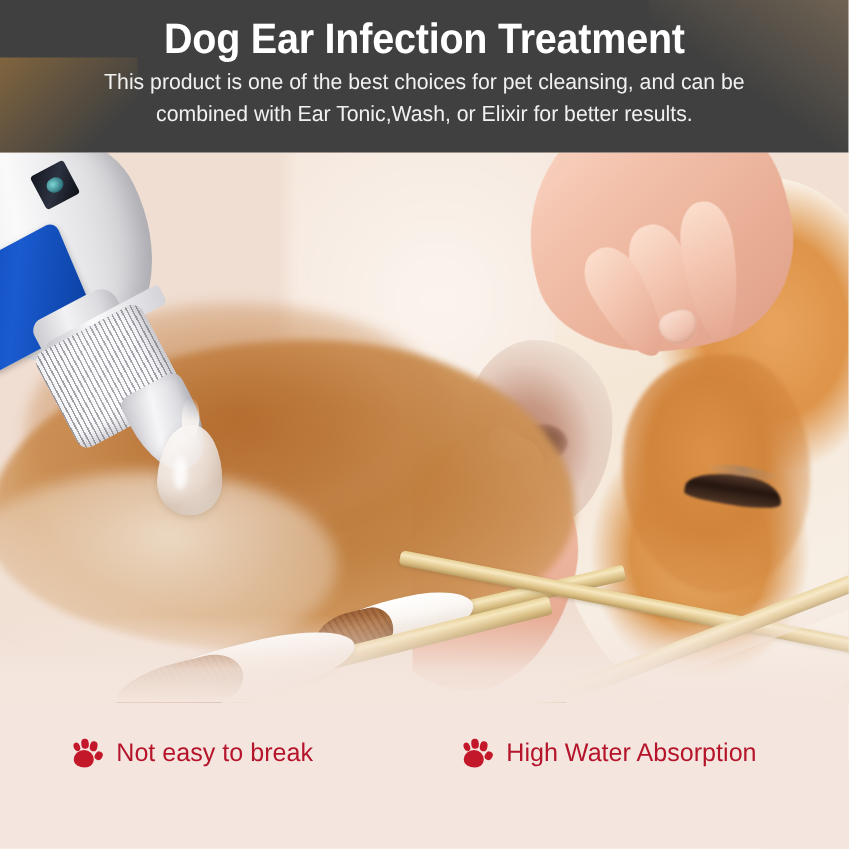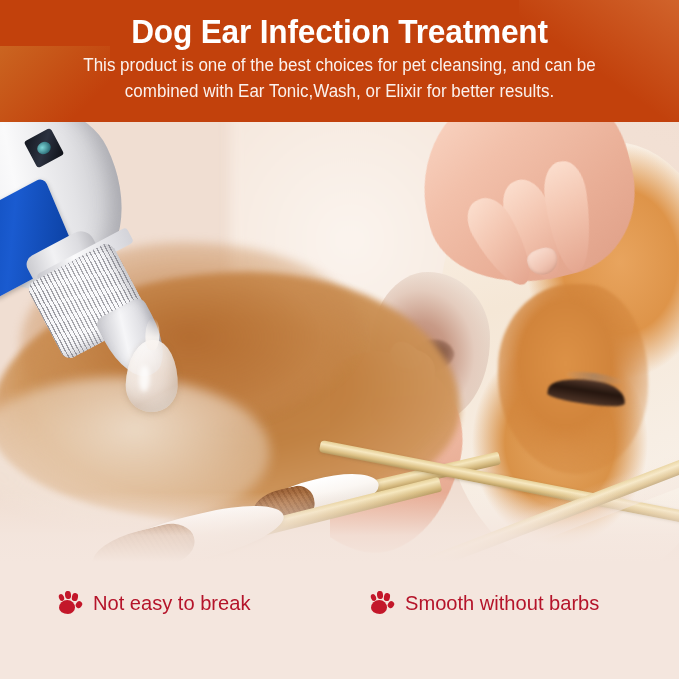--- a/index.html
+++ b/index.html
@@ -18,21 +18,21 @@
     overflow: hidden;
     background: #F4E6DE;
   }
 
   
   .header-band {
     position: absolute;
     left: 0; top: 0;
     width: 679px;
     height: 122px;
-    background: #c2410c;
+    background: #404040;
     overflow: hidden;
     z-index: 40;
   }
   .header-fold {
     position: absolute;
     left: -40px;
     top: 46px;
     width: 150px;
     height: 150px;
     background: linear-gradient(135deg, rgba(214,148,60,0.55) 0%, rgba(248,180,92,0) 62%);
@@ -531,29 +531,29 @@
         <span class="paw">
           <span class="toe t1"></span>
             <span class="toe t2"></span>
             <span class="toe t3"></span>
             <span class="toe t4"></span>
           <span class="pad"></span>
         </span>
         <span class="feature-text">Not easy to break</span>
       </div>
 
-
-
       <div class="feature-item">
         <span class="paw">
           <span class="toe t1"></span>
             <span class="toe t2"></span>
             <span class="toe t3"></span>
             <span class="toe t4"></span>
           <span class="pad"></span>
         </span>
-        <span class="feature-text">Smooth without barbs</span>
+        <span class="feature-text">High Water Absorption</span>
       </div>
+
+
 
     </div>
   </div>
 
 </div>
 
 </body></html>

